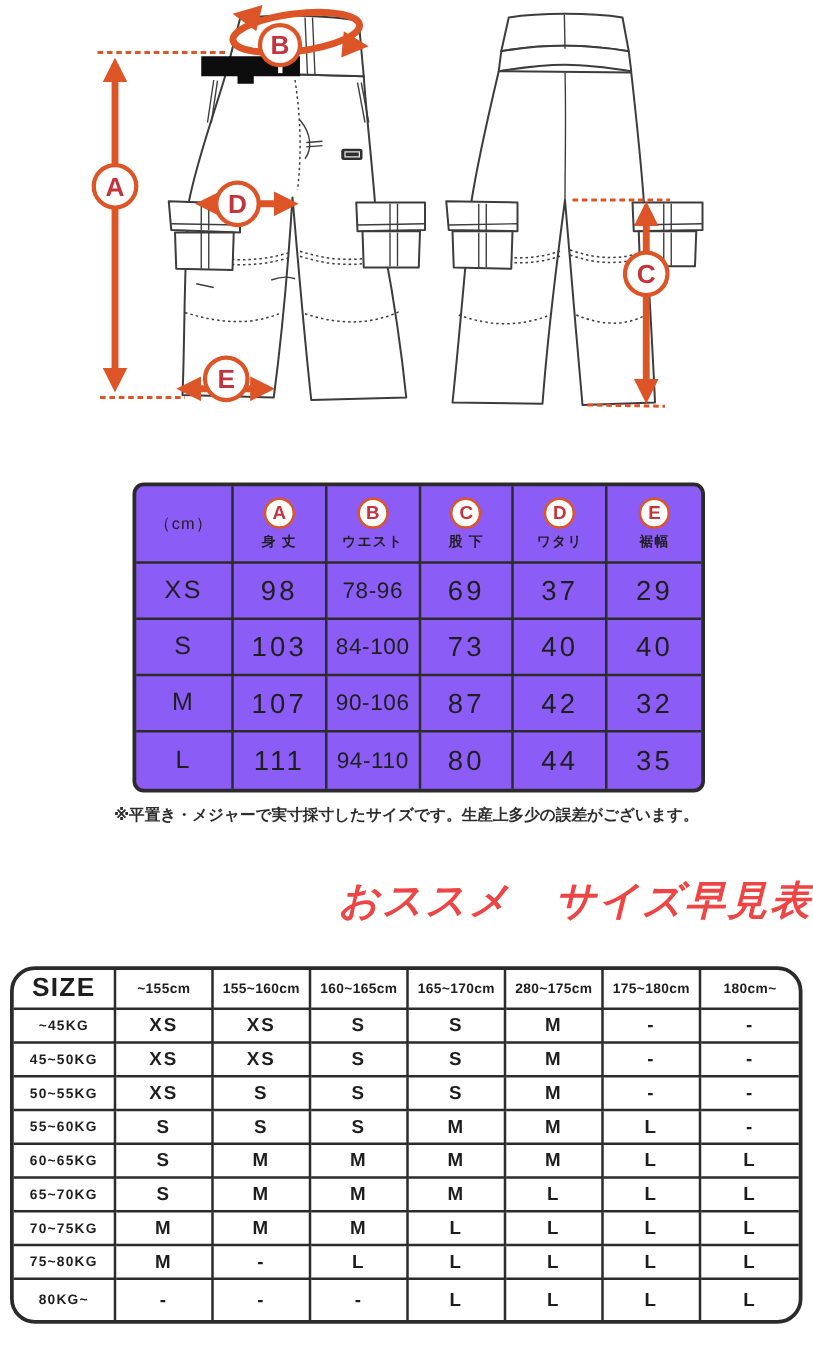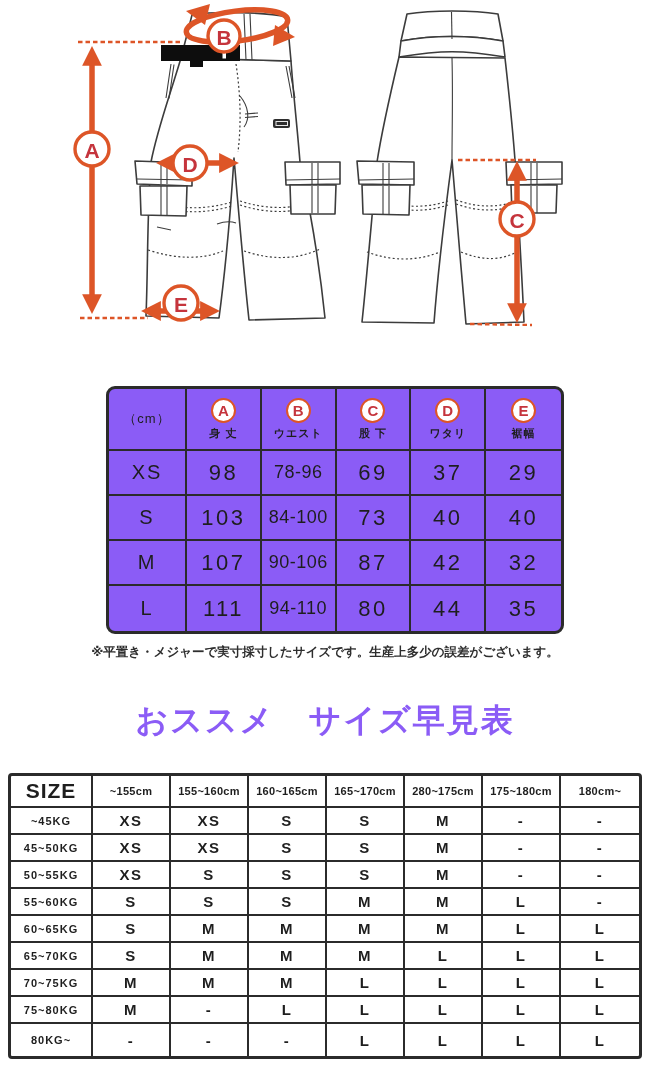--- a/index.html
+++ b/index.html
@@ -46,26 +46,26 @@
            border:2.5px solid var(--orange); align-items:center; justify-content:center;
            background:#fff;}
   .mletter{font-size:15px; font-weight:bold; color:var(--letter_red); line-height:1;}
   .mcollabel{display:block; font-size:11px; font-weight:bold; margin-top:3px; letter-spacing:1px;}
   .msize{font-size:20px; font-weight:600; letter-spacing:2px;}
   .mval{font-size:22px; font-weight:500; letter-spacing:2.5px;}
   .mval-small{font-size:18px; letter-spacing:0.5px;}
 
   .note{font-size:12.5px; font-weight:bold; text-align:center; margin-top:10px; color:#2e2e2e;}
 
-  .rec-title{font-size:32px; font-weight:bold; text-align:center; margin-top:38px;
-             color:#8b5cf6; letter-spacing:2px;}
+  .rec-title{font-size:32px; font-weight:bold; text-align:right; margin-top:38px;
+             color:#ef4444; letter-spacing:2px;font-style:italic;}
 
   
   .rtable{border-collapse:separate; border-spacing:0; border:3px solid var(--table_border);
-          border-radius:4px; margin:30px 0 0 8px; width:634px; table-layout:fixed;
+          border-radius:20px; margin:30px 0 0 8px; width:634px; table-layout:fixed;
           background:#fff;}
   .rtable th,.rtable td{border-right:2px solid var(--table_border);
           border-bottom:2px solid var(--table_border); text-align:center; vertical-align:middle;
           overflow:hidden;}
   .rtable tr>*:last-child{border-right:none;}
   .rtable tbody tr:last-child>*{border-bottom:none;}
   .rtable thead tr{height:32px;}
   .rtable tbody tr{height:27px;}
   .rtable tbody tr:last-child{height:32px;}
   .rcorner{font-size:21px; font-weight:bold; letter-spacing:1px;}

